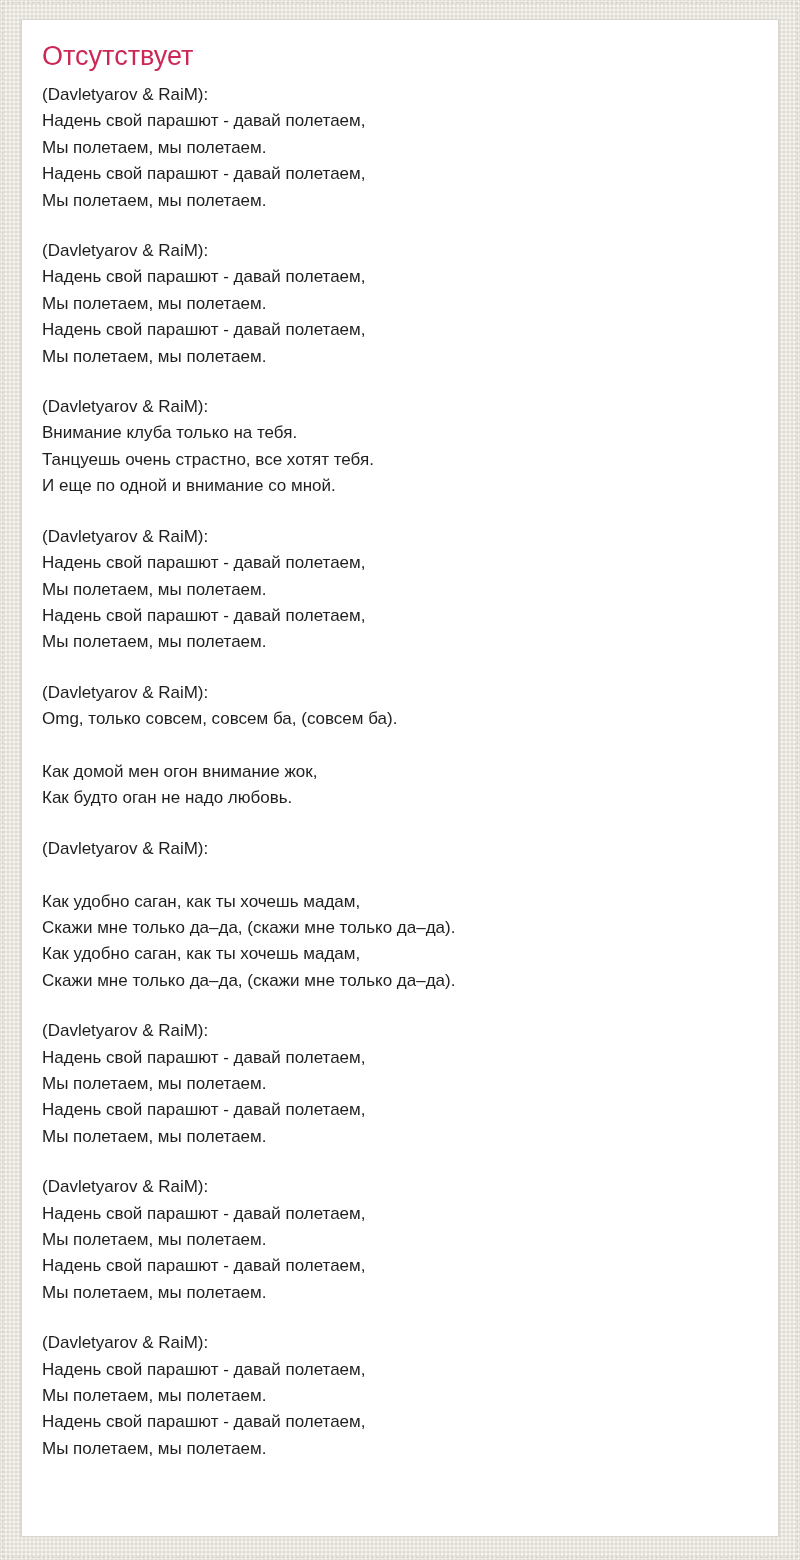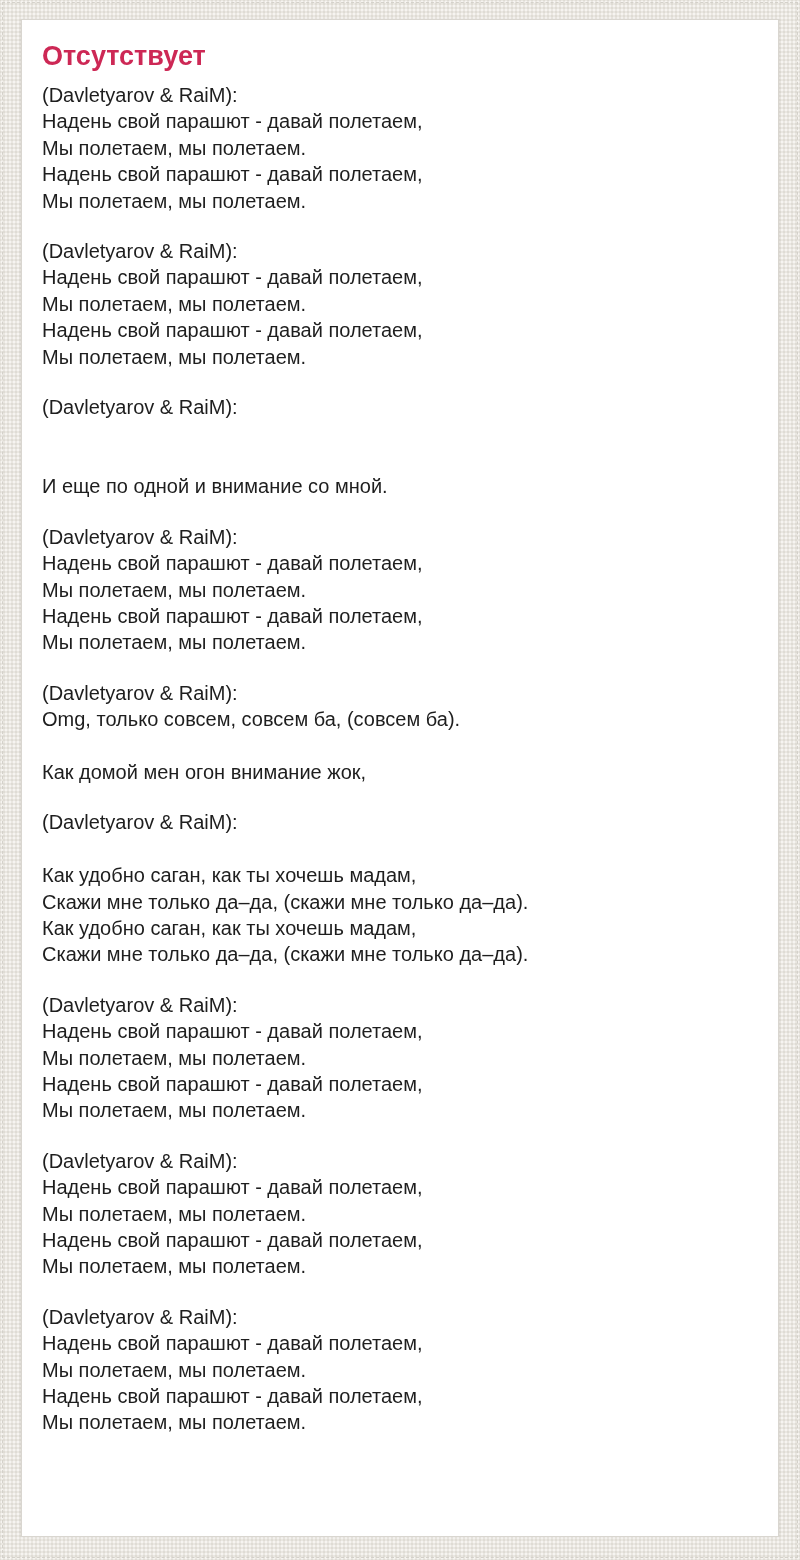--- a/index.html
+++ b/index.html
@@ -33,21 +33,21 @@
     height: 1516px;
     background: #ffffff;
     border: 1px solid #d9d6d0;
     box-shadow: 0 0 3px rgba(0,0,0,0.07);
     padding: 0 20px;
     overflow: hidden;
   }
   .song-title {
     margin: 21px 0 0 0;
     font-size: 27px;
-    font-weight: 700;
+    font-weight: 400;
     line-height: 31px;
     color: #cd2855;
   }
   .artist-line {
     margin-top: 3px;
     font-size: 17px;
     line-height: 21px;
     color: #2b2b2b;
     padding-bottom: 9px;
     border-bottom: 1px dashed #a4bfce;
@@ -55,41 +55,41 @@
   .artist-link {
     color: #54a5b0;
     text-decoration: none;
     cursor: pointer;
   }
   .lyrics {
     margin-top: 10px;
   }
   .lyrics p {
     margin: 24px 0;
-    font-size: 20px;
+    font-size: 17px;
     line-height: 26.4px;
     color: #1e1e1e;
   }
   .lyrics p:first-child {
     margin-top: 0;
   }
 </style>
 </head>
 <body>
 
 <div class="stitch-frame"></div>
 
 <div class="card">
   <h1 class="song-title">Отсутствует</h1>
 
 
   <div class="lyrics">
       <p><span>(Davletyarov &amp; RaiM):</span><br><span>Надень свой парашют - давай полетаем,</span><br><span>Мы полетаем, мы полетаем.</span><br><span>Надень свой парашют - давай полетаем,</span><br><span>Мы полетаем, мы полетаем.</span></p>
       <p><span>(Davletyarov &amp; RaiM):</span><br><span>Надень свой парашют - давай полетаем,</span><br><span>Мы полетаем, мы полетаем.</span><br><span>Надень свой парашют - давай полетаем,</span><br><span>Мы полетаем, мы полетаем.</span></p>
-      <p><span>(Davletyarov &amp; RaiM):</span><br><br><br><span>И еще по одной и внимание со мной.</span><br></p>
+      <p><span>(Davletyarov &amp; RaiM):</span><br><span>Внимание клуба только на тебя.</span><br><span>Танцуешь очень страстно, все хотят тебя.</span><br><span>И еще по одной и внимание со мной.</span><br></p>
       <p><span>(Davletyarov &amp; RaiM):</span><br><span>Надень свой парашют - давай полетаем,</span><br><span>Мы полетаем, мы полетаем.</span><br><span>Надень свой парашют - давай полетаем,</span><br><span>Мы полетаем, мы полетаем.</span></p>
-      <p><span>(Davletyarov &amp; RaiM):</span><br><span>Omg, только совсем, совсем ба, (совсем ба).</span><br><br><span>Как домой мен огон внимание жок,</span><br></p>
+      <p><span>(Davletyarov &amp; RaiM):</span><br><span>Omg, только совсем, совсем ба, (совсем ба).</span><br><br><span>Как домой мен огон внимание жок,</span><br><span>Как будто оган не надо любовь.</span></p>
       <p><span>(Davletyarov &amp; RaiM):</span><br><br><span>Как удобно саган, как ты хочешь мадам,</span><br><span>Скажи мне только да–да, (скажи мне только да–да).</span><br><span>Как удобно саган, как ты хочешь мадам,</span><br><span>Скажи мне только да–да, (скажи мне только да–да).</span></p>
       <p><span>(Davletyarov &amp; RaiM):</span><br><span>Надень свой парашют - давай полетаем,</span><br><span>Мы полетаем, мы полетаем.</span><br><span>Надень свой парашют - давай полетаем,</span><br><span>Мы полетаем, мы полетаем.</span></p>
       <p><span>(Davletyarov &amp; RaiM):</span><br><span>Надень свой парашют - давай полетаем,</span><br><span>Мы полетаем, мы полетаем.</span><br><span>Надень свой парашют - давай полетаем,</span><br><span>Мы полетаем, мы полетаем.</span></p>
       <p><span>(Davletyarov &amp; RaiM):</span><br><span>Надень свой парашют - давай полетаем,</span><br><span>Мы полетаем, мы полетаем.</span><br><span>Надень свой парашют - давай полетаем,</span><br><span>Мы полетаем, мы полетаем.</span></p>
     </div>
 </div>
 
 </body></html>

